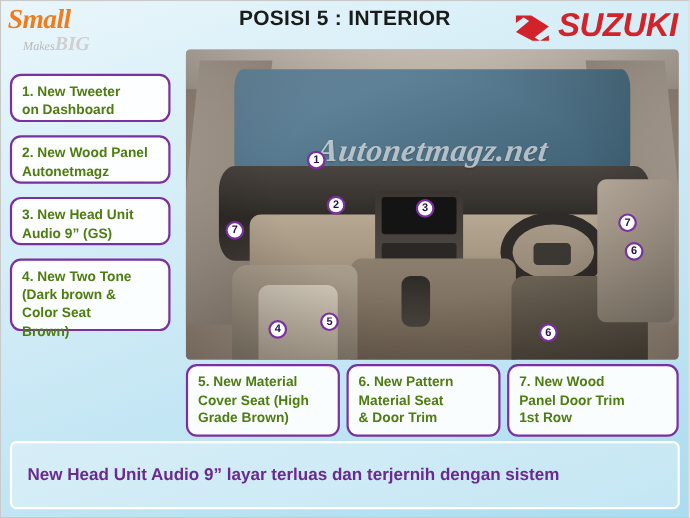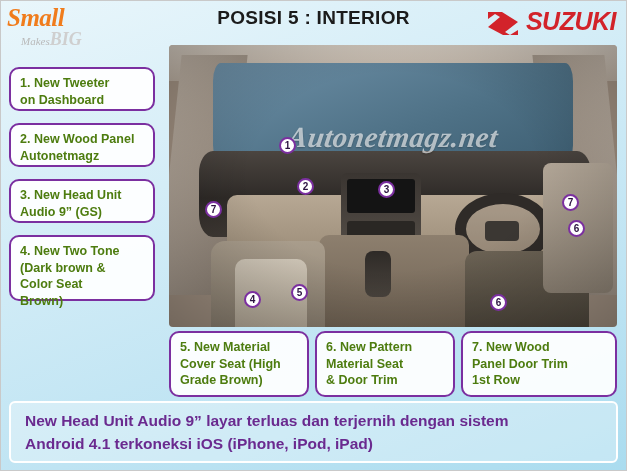--- a/index.html
+++ b/index.html
@@ -55,21 +55,21 @@
     display: flex; align-items: center; gap: 6px;
   }
   .suzuki-logo .mark {
     width: 34px; height: 28px;
     position: relative;
   }
   .suzuki-logo .mark svg { display:block; }
   .suzuki-logo .word {
     font-family: "Liberation Sans", sans-serif;
     font-weight: bold; font-style: italic;
-    font-size: 25px; color: #d2232a;
+    font-size: 30px; color: #d2232a;
     letter-spacing: -0.5px;
   }
 
   
   .photo {
     position: absolute;
     left: 168px; top: 44px;
     width: 448px; height: 282px;
     border-radius: 4px;
     overflow: hidden;
@@ -315,16 +315,15 @@
     <span class="ln">&amp; Door Trim</span>
   </div>
   <div class="callout" id="c7">
     <span class="ln">7. New Wood</span>
     <span class="ln">Panel Door Trim</span>
     <span class="ln">1st Row</span>
   </div>
 
   <div class="footer">
     <div>New Head Unit Audio 9” layar terluas dan terjernih dengan sistem</div>
-    <div>Android 4.1 terkoneksi iOS (iPhone, iPod, iPad)</div>
   </div>
 
 </div>
 
 </body></html>

